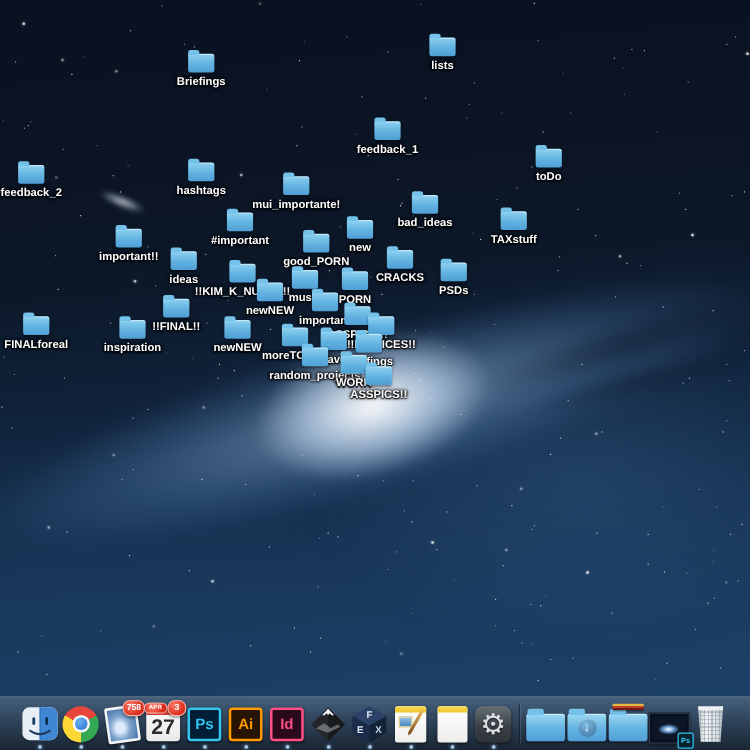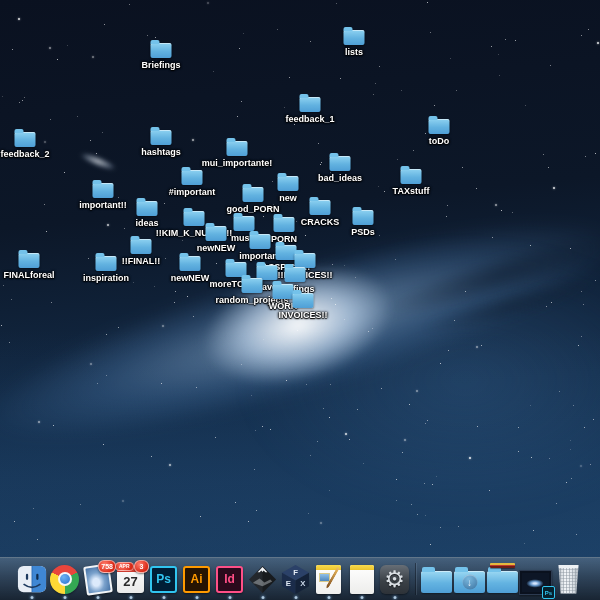--- a/index.html
+++ b/index.html
@@ -66,21 +66,21 @@
   .ic-mail{width:26px;height:29px;background:#f2f5f8;border-radius:2px;transform:rotate(-8deg);
     position:relative;box-shadow:0 1px 2px rgba(0,0,0,.45);}
   .ic-mail::before{content:'';position:absolute;inset:2px;border-radius:1px;
     background:radial-gradient(ellipse at 40% 60%,#dceafb 0 18%,#7ba2cc 45%,#2e5d94 100%);}
   .ic-cal{width:27px;height:28px;background:linear-gradient(#fdfdfd,#e9e9e9);border-radius:3px;
     position:relative;box-shadow:0 1px 2px rgba(0,0,0,.45);}
   .cal-strip{height:7px;background:linear-gradient(#ef5a4e,#c9372c);border-radius:3px 3px 0 0;}
   .cal-month{position:absolute;top:-3px;left:-2px;background:radial-gradient(circle at 35% 30%,#ff7b6b,#d92a18 75%);
     color:#fff;font-size:5px;font-weight:bold;padding:1px 3px;border-radius:5px;
     border:1px solid rgba(255,255,255,.5);line-height:5px;}
-  .cal-day{font-size:13px;font-weight:bold;color:#2a2a2a;text-align:center;line-height:19px;}
+  .cal-day{font-size:17px;font-weight:bold;color:#2a2a2a;text-align:center;line-height:19px;}
   .ic-adobe{width:27px;height:27px;border-radius:3px;display:flex;align-items:center;justify-content:center;
     font-weight:bold;font-size:12px;box-sizing:border-box;box-shadow:0 1px 2px rgba(0,0,0,.45);}
   .ic-inkscape,.ic-cube{width:31px;height:31px;}
   .ic-notes{width:25px;height:29px;background:linear-gradient(#ffffff,#f0f0ee);border-radius:2px;
     position:relative;overflow:hidden;box-shadow:0 1px 2px rgba(0,0,0,.45);}
   .notes-band{height:5px;background:linear-gradient(#f8da4e,#edc52e);}
   .notes-thumb{position:absolute;top:8px;left:3px;width:9px;height:7px;background:linear-gradient(#8fc0e8,#4d86bd);
     border:1px solid #d8c98a;}
   .notes-pencil{position:absolute;right:7px;top:1px;width:3px;height:24px;
     background:linear-gradient(#f0be62,#7a4a1e);transform:rotate(30deg);
@@ -485,21 +485,21 @@
       <div class="folder-item" style="left: 252px; top: 278px;">
     <div class="folder-icon"></div>
     <div class="folder-label">random_projects</div>
   </div>
       <div class="folder-item" style="left: 283px; top: 284px;">
     <div class="folder-icon"></div>
     <div class="folder-label">WORK</div>
   </div>
       <div class="folder-item" style="left: 303px; top: 293px;">
     <div class="folder-icon"></div>
-    <div class="folder-label">INVOICES!!</div>
+    <div class="folder-label">ASSPICS!!</div>
   </div>
     </div>
 
   <div class="dock" id="dock">
       <div class="dock-item">
         <svg class="ic-finder" viewBox="0 0 32 32">
     <rect x="1" y="2" width="30" height="28" rx="6" fill="#e8eef6"></rect>
     <path d="M16 2h9a6 6 0 0 1 6 6v16a6 6 0 0 1-6 6h-9z" fill="#3f87d4"></path>
     <path d="M16 2v28" stroke="#2b6cb4" stroke-width="1"></path>
     <rect x="9.5" y="10.5" width="2.4" height="6.5" rx="1.2" fill="#1d3a5f"></rect>

